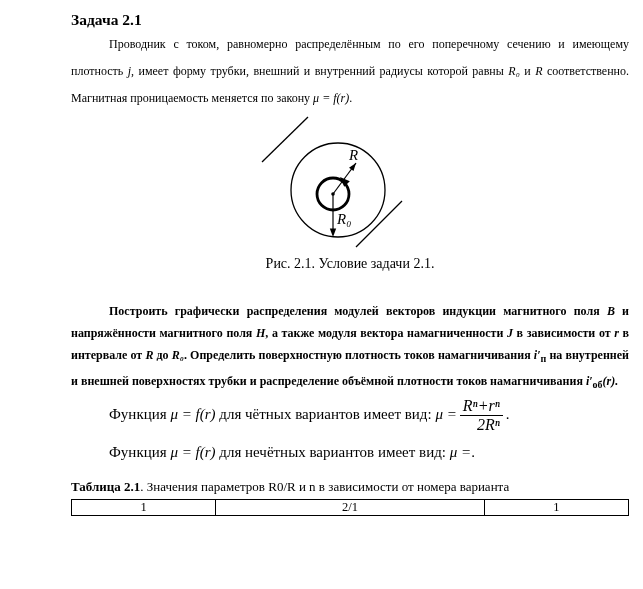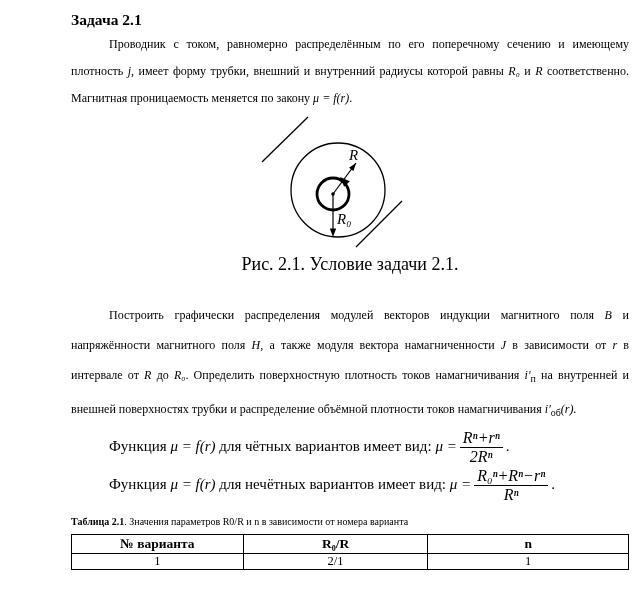--- a/index.html
+++ b/index.html
@@ -10,33 +10,33 @@
     background:#ffffff;
     overflow:hidden;
     color:#000;
     font-family:"Liberation Serif","DejaVu Serif",serif;
     padding:10px 22px 0 63px;
     margin-left:8px;
   }
   .title { font-size:15.5px; font-weight:bold; line-height:19px; }
   .para  { font-size:12px; line-height:27px; text-align:justify; margin-top:2px; }
   .indent { text-indent:38px; }
-  .para2 { line-height:30px; margin-top:26px; }
+  .para2 { line-height:22px; margin-top:26px;font-weight:bold; }
   .figure { margin-top:4px; text-align:center; height:136px; padding-right:18px; }
-  .fig-caption { text-align:center; font-size:18px; line-height:20px; margin-top:2px; }
+  .fig-caption { text-align:center; font-size:14px; line-height:20px; margin-top:2px; }
   .formula { font-size:15px; line-height:34px; margin-left:38px; white-space:nowrap;font-family:Liberation Serif, serif; }
   .mvar { font-style:italic; }
   .frac {
     display:inline-block; vertical-align:middle;
     text-align:center; font-size:16px; line-height:1.15;
     font-style:italic; margin:0 3px;
   }
   .frac .num { display:block; border-bottom:1px solid #000; padding:0 3px; }
-  .frac .den { display:block; padding:0 3px; }
-  .table-caption { margin-top:10px; font-size:10px; line-height:16px; }
+  .frac .den { display:block; padding:0 3px;text-align:right; }
+  .table-caption { margin-top:10px; font-size:13px; line-height:16px; }
   .var-table { border-collapse:collapse; margin-top:4px; width:558px; }
   .var-table th, .var-table td { border:1px solid #000; text-align:center; }
   .var-table th { font-size:13.5px; padding:1px 2px; font-weight:bold; }
   .var-table td { font-size:12.5px; padding:0 2px; height:16px; }
   .col1 { width:172px; } .col2 { width:185px; } .col3 { width:201px; }
   svg .ln   { stroke:#000; stroke-width:1.3; fill:none; }
   svg .thin { stroke:#000; stroke-width:1.2; }
   svg .fill { fill:#000; stroke:none; }
   svg .figlabel { font-family:"Liberation Serif","DejaVu Serif",serif; font-style:italic; font-size:15px; fill:#000; }
 </style>
@@ -65,31 +65,26 @@
       <text class="figlabel" x="91" y="108">R₀</text>
     </svg>
   </div>
 
   <p class="fig-caption">Рис. 2.1. Условие задачи 2.1.</p>
 
   <p class="para indent para2"><span>Построить графически распределения модулей векторов индукции магнитного поля </span><i class="mvar">B</i><span> и напряжённости магнитного поля </span><i class="mvar">H</i><span>, а также модуля вектора намагниченности </span><i class="mvar">J</i><span> в зависимости от </span><i class="mvar">r</i><span> в интервале от </span><i class="mvar">R</i><span> до </span><i class="mvar">R₀</i><span>. Определить поверхностную плотность токов намагничивания </span><i class="mvar">i′</i><sub>п</sub><span> на внутренней и внешней поверхностях трубки и распределение объёмной плотности токов намагничивания </span><i class="mvar">i′</i><sub>об</sub><i class="mvar">(r).</i></p>
 
   <p class="formula"><span>Функция </span><i class="mvar">μ = f(r)</i><span> для чётных вариантов имеет вид: </span><i class="mvar">μ =</i><span class="frac"><span class="num">Rⁿ+rⁿ</span><span class="den">2Rⁿ</span></span><span>.</span></p>
 
-  <p class="formula"><span>Функция </span><i class="mvar">μ = f(r)</i><span> для нечётных вариантов имеет вид: </span><i class="mvar">μ =</i><span class="frac"><span class="num">R₀ⁿ+Rⁿ−rⁿ</span><span class="den">Rⁿ</span></span><span>.</span></p>
+  <p class="formula"><span>Функция </span><i class="mvar">μ = f(r)</i><span> для нечётных вариантов имеет вид: </span><i class="mvar">μ =</i><span>.</span></p>
 
   <p class="table-caption"><b>Таблица 2.1</b><span>. Значения параметров R0/R и n в зависимости от номера варианта</span></p>
 
   <table class="var-table">
     <tbody>
-        <tr>
-      <th class="col1">№ варианта</th>
-      <th class="col2">R₀/R</th>
-      <th class="col3">n</th>
-    </tr>
     <tr>
       <td>1</td>
       <td>2/1</td>
       <td>1</td>
     </tr>
 
   </tbody>
     </table>
 
 </div>

